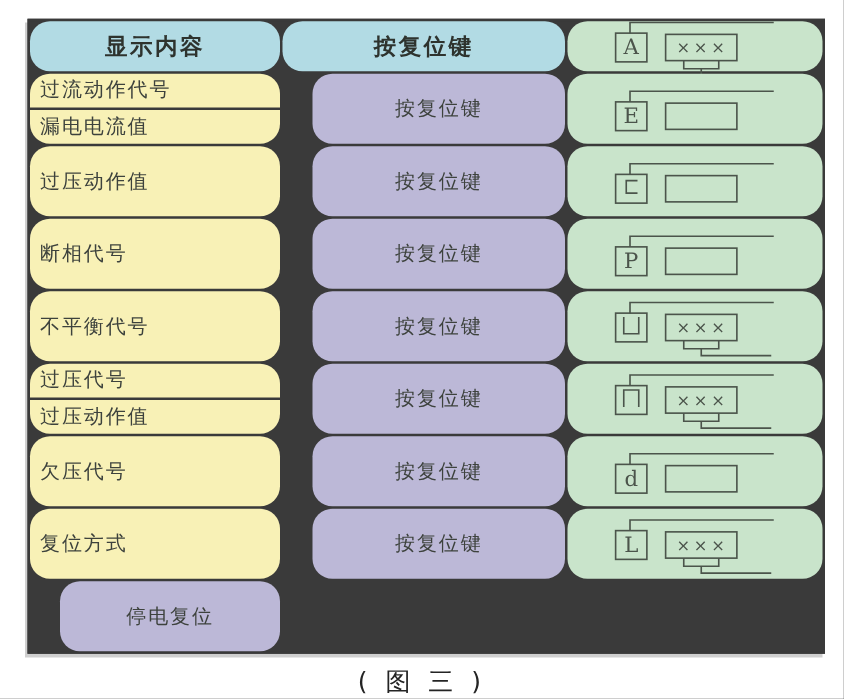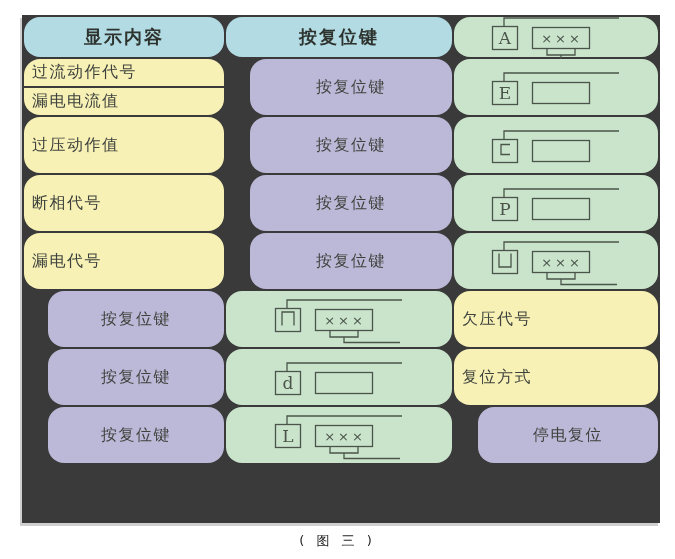--- a/index.html
+++ b/index.html
@@ -81,21 +81,21 @@
   }
   .xxx-text{
     font-family:"DejaVu Sans",sans-serif;
     font-size:13px;
     letter-spacing:3px;
   }
   .caption{
     position:absolute;
     left:0;top:532px;width:675px;
     text-align:center;
-    font-size:13px;
+    font-size:20px;
     letter-spacing:4px;
     color:#242424;
   }
   [hidden]{display:none !important;}
 </style>
 </head>
 <body>
 
 <div class="fault-table">
   <div class="cell head-cell">显示内容</div>
@@ -165,38 +165,42 @@
       <rect class="letter-box" x="2.5" y="14.5" width="25" height="23"></rect>
       <text class="letter-text" x="15" y="31.5" text-anchor="middle">P</text>
       <polyline class="letter-shape" points="" hidden=""></polyline>
       <rect class="value-box" x="42.5" y="15.5" width="57" height="21"></rect>
       <text class="xxx-text" x="72" y="30.5" text-anchor="middle" hidden=""></text>
       <polyline class="bracket-u" points="57,36.5 57,43 85,43 85,36.5" hidden=""></polyline>
       <polyline class="bracket-tail" points="71,43 71,48.5 127,48.5" hidden=""></polyline>
     </svg>
   </div>
   <div class="cell definition-cell">
-      <div class="def-item">漏电代号</div>
+      <div class="def-item">不平衡代号</div>
     </div>
   <div class="cell reset-cell">
       <span>按复位键</span>
     </div>
 
   <div class="cell display-cell">
     <svg class="icon-svg" width="132" height="50" viewBox="0 0 132 50">
       <polyline class="topline" points="14,14.5 14,6 129,6"></polyline>
       <rect class="letter-box" x="2.5" y="14.5" width="25" height="23"></rect>
       <text class="letter-text" x="15" y="31.5" text-anchor="middle" hidden=""></text>
       <polyline class="letter-shape" points="9,17.5 9,31 21,31 21,17.5"></polyline>
       <rect class="value-box" x="42.5" y="15.5" width="57" height="21"></rect>
       <text class="xxx-text" x="72" y="30.5" text-anchor="middle">×××</text>
       <polyline class="bracket-u" points="57,36.5 57,43 85,43 85,36.5"></polyline>
       <polyline class="bracket-tail" points="71,43 71,48.5 127,48.5"></polyline>
     </svg>
   </div>
+  <div class="cell definition-cell">
+      <div class="def-item">过压代号</div>
+      <div class="def-item">过压动作值</div>
+    </div>
   <div class="cell reset-cell">
       <span>按复位键</span>
     </div>
 
   <div class="cell display-cell">
     <svg class="icon-svg" width="132" height="50" viewBox="0 0 132 50">
       <polyline class="topline" points="14,14.5 14,6 129,6"></polyline>
       <rect class="letter-box" x="2.5" y="14.5" width="25" height="23"></rect>
       <text class="letter-text" x="15" y="31.5" text-anchor="middle" hidden=""></text>
       <polyline class="letter-shape" points="9,31.5 9,18 21,18 21,31.5"></polyline>

